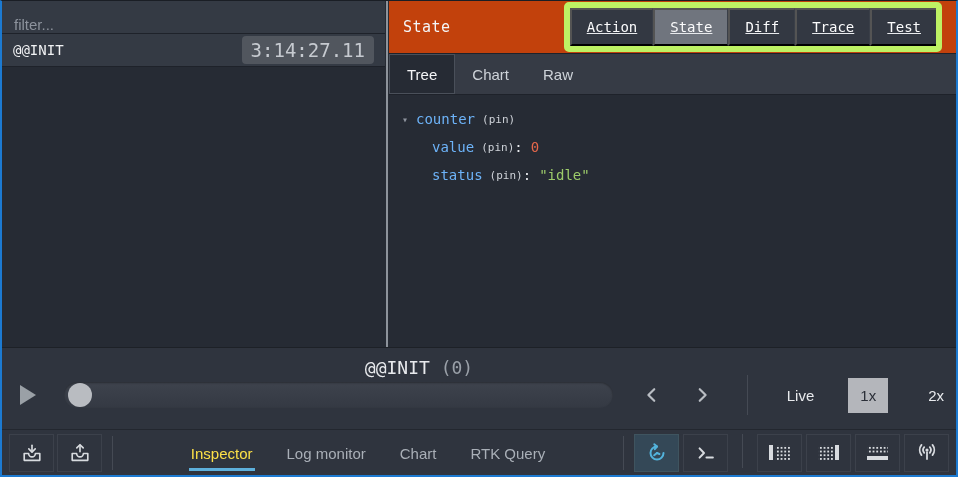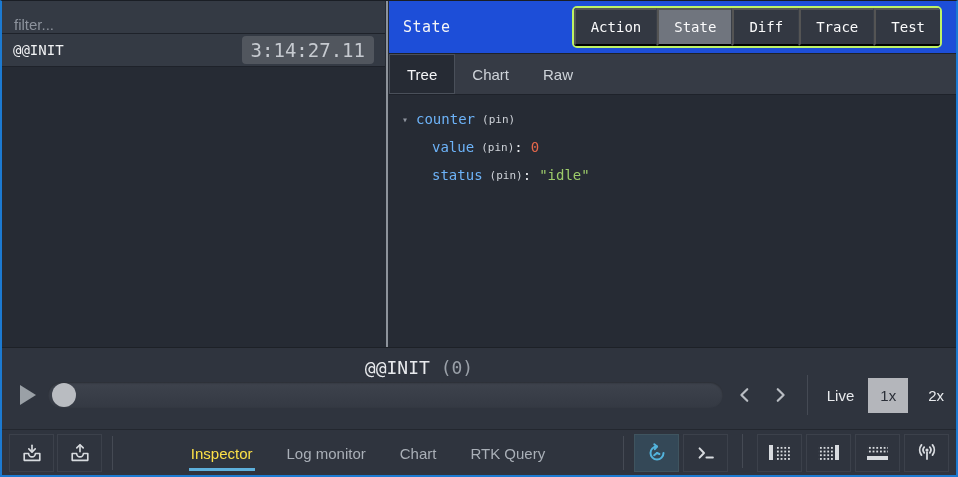--- a/index.html
+++ b/index.html
@@ -19,23 +19,23 @@
   .splitter::after { content:""; position:absolute; left:1px; top:0; bottom:0; width:2px; background:#8d939b; }
 
   .filter-bar { height:33px; background:#343a44; border-bottom:1px solid #1e222a; display:flex; align-items:flex-end; padding:0 12px; }
   .filter-input { flex:1; background:transparent; border:none; outline:none; color:#d4d7dc; font-size:15px; font-family:"Liberation Sans",sans-serif; }
   .filter-input::placeholder { color:#8d939d; }
 
   .action-row { height:33px; background:#343a44; border-bottom:1px solid #1e222a; display:flex; align-items:center; justify-content:space-between; padding:0 11px; font-size:14px; color:#f1f2f4; cursor:pointer; }
   .timestamp { background:#51565e; color:#c6cad0; border-radius:4px; padding:3px 9px; font-size:19px; }
 
   .right-panel { flex:1; min-width:0; display:flex; flex-direction:column; background:#262b34; }
-  .rp-header { height:53px; background:#1d4ed8; border-bottom:1px solid #1e222a; display:flex; align-items:center; padding:8px 14px; }
+  .rp-header { height:53px; background:#c2410c; border-bottom:1px solid #1e222a; display:flex; align-items:center; padding:8px 14px; }
   .rp-title { font-size:15px; color:#f4f5f7; letter-spacing:.5px; }
-  .tab-group { margin-left:auto; display:flex; border:2px solid #bef264; border-radius:5px; overflow:hidden; }
+  .tab-group { margin-left:auto; display:flex; border:6px solid #bef264; border-radius:5px; overflow:hidden;text-decoration:underline; }
   .tab-btn { padding:9px 15px; font-size:14px; color:#fbfbfc; background:#333842; border-right:1px solid #3a3f48; cursor:pointer; white-space:nowrap; }
   .tab-btn:last-child { border-right:none; }
   .tab-btn.selected { background:#70757e; }
 
   .subtab-bar { height:41px; background:#363b45; border-bottom:1px solid #1e222a; display:flex; align-items:stretch; }
   .subtab { display:flex; align-items:center; padding:0 17px; font-size:15px; color:#ced3d9; cursor:pointer; }
   .subtab.selected { background:#262b34; border:1px solid #4a505a; color:#f4f5f7; }
 
   .tree { flex:1; padding:10px 13px; font-size:14px; }
   .tree-row { height:28px; display:flex; align-items:center; white-space:pre; }
@@ -44,21 +44,21 @@
   .key { color:#6db3f8; }
   .pin-tag { color:#cfd3d9; font-size:11px; margin-left:7px; }
   .colon { color:#e8eaed; }
   .val-number { color:#e5684b; margin-left:8px; }
   .val-string { color:#9ccb6a; margin-left:8px; }
 
   
   .playback { height:82px; background:#2f343e; border-top:1px solid #1d2127; position:relative; }
   .pb-label { position:absolute; top:9px; left:0; right:120px; text-align:center; font-size:18px; color:#e8eaed; }
   .pb-label .idx { color:#9aa0a8; }
-  .pb-controls { position:absolute; top:31px; left:0; right:0; display:flex; align-items:center; height:32px; }
+  .pb-controls { position:absolute; top:31px; left:0; right:0; display:flex; align-items:center; height:32px;gap:20px; }
   .play-btn { margin-left:17px; width:22px; height:24px; background:transparent; border:none; cursor:pointer; display:flex; align-items:center; }
   .slider-track { width:676px; height:26px; margin-left:7px; border-radius:13px; background:linear-gradient(#3e434d,#343943); box-shadow:inset 0 1px 2px rgba(0,0,0,.35); position:relative; cursor:pointer; }
   .slider-thumb { position:absolute; left:4px; top:1px; width:24px; height:24px; border-radius:50%; background:#b9bcc1; cursor:grab; }
   .chev-btn { background:transparent; border:none; cursor:pointer; width:26px; height:30px; display:flex; align-items:center; justify-content:center; margin-left:9px; }
   .pb-divider { width:1px; height:40px; background:#454a54; margin:0 13px 0 14px; }
   .live-btn { background:transparent; border:none; color:#e8eaed; font-size:15px; font-family:"Liberation Sans",sans-serif; cursor:pointer; padding:8px 6px; }
   .speed-btn { background:transparent; border:none; color:#e8eaed; font-size:15px; font-family:"Liberation Sans",sans-serif; cursor:pointer; padding:9px 12px; margin-left:8px; }
   .speed-btn.selected { background:#b4b6bb; color:#2b2f38; }
 
   

